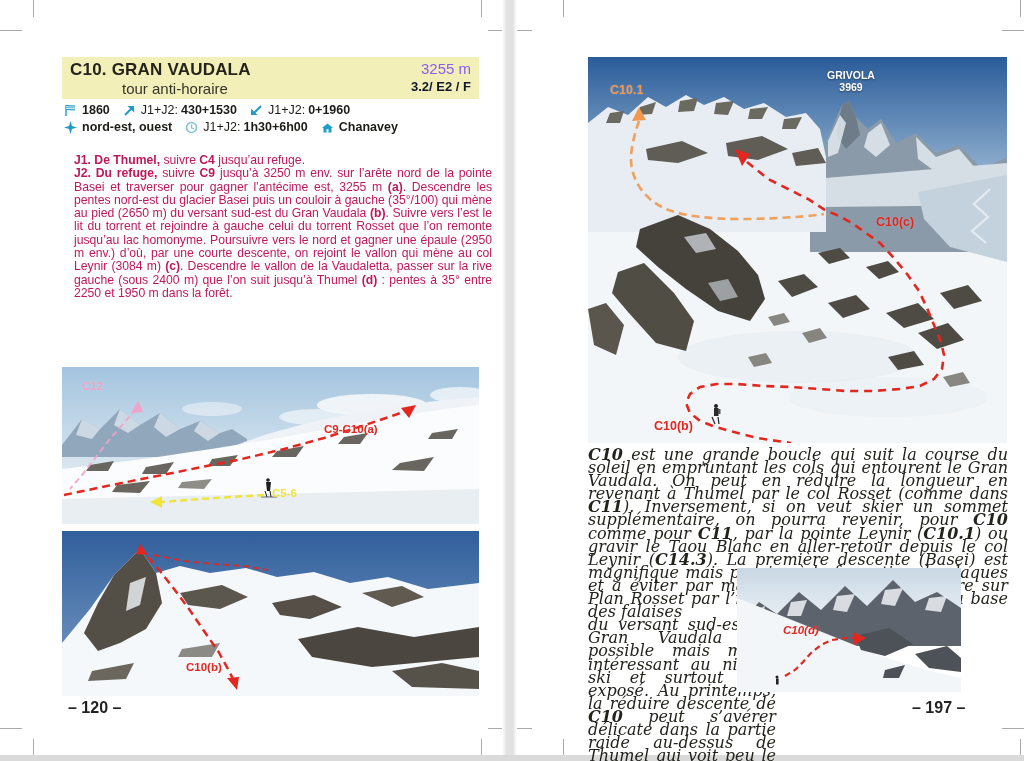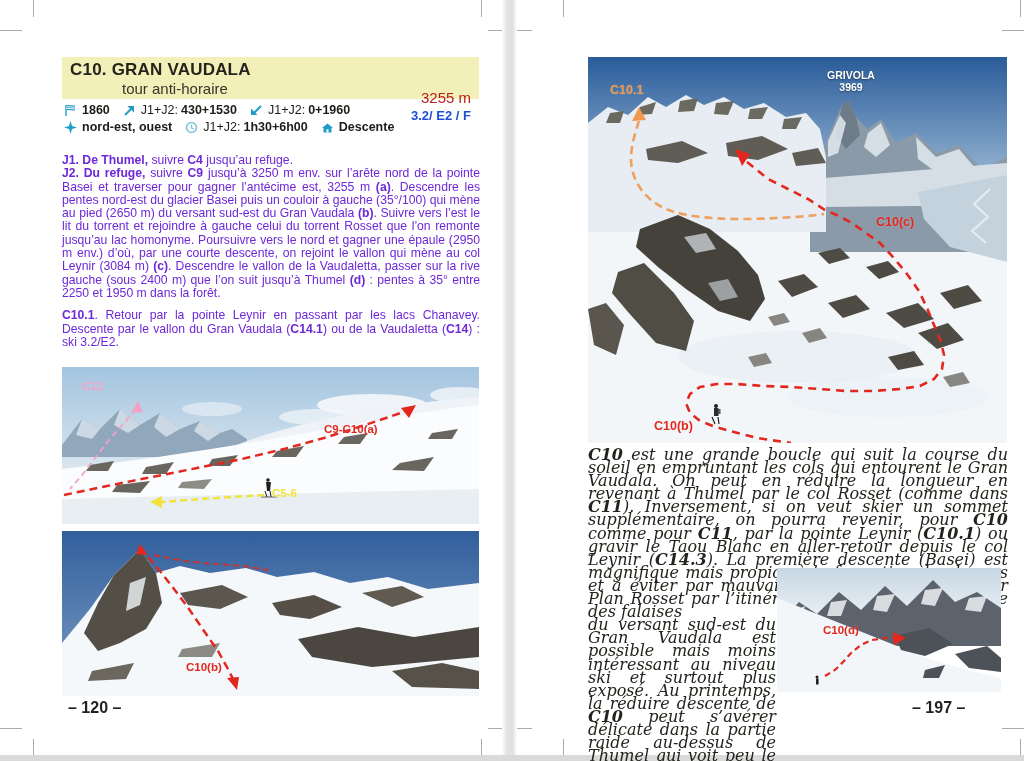--- a/index.html
+++ b/index.html
@@ -13,34 +13,34 @@
   .cropv{position:absolute;width:1px;background:#aaa;}
   .croph{position:absolute;height:1px;background:#aaa;}
 
   
   .header-box{position:absolute;left:62px;top:57px;width:417px;height:42px;
               background:var(--header_bg);display:flex;justify-content:space-between;
               padding:3px 8px 0 8px;box-sizing:border-box;}
   .hdr-left .l1{font-size:17px;font-weight:bold;letter-spacing:.2px;color:#25241c;}
   .hdr-left .l2{font-size:15px;color:#35342a;margin-left:52px;margin-top:0px;}
   .hdr-right{text-align:right;}
-  .hdr-right .alt{font-size:15px;color:#b91c1c;margin-top:29px;}
-  .hdr-right .grade{font-size:13px;font-weight:bold;color:#1d4ed8;margin-top:2px;}
+  .hdr-right .alt{font-size:15px;color:#8b5cf6;}
+  .hdr-right .grade{font-size:13px;font-weight:bold;color:#0f172a;margin-top:2px;}
 
   
   .info{position:absolute;left:64px;top:102px;width:417px;font-size:12.5px;}
   .info-row{display:flex;align-items:center;height:16px;margin-bottom:1px;}
   .info-item{display:flex;align-items:center;margin-right:13px;white-space:nowrap;}
   .ico{width:13px;height:13px;margin-right:5px;flex:0 0 auto;}
   .b{font-weight:bold;}
   .info .sep{margin-right:3px;}
 
   
-  .body-text{position:absolute;left:62px;top:154px;width:418px;font-size:12.2px;
-             line-height:13.3px;text-align:justify;color:#6d28d9;}
+  .body-text{position:absolute;left:74px;top:154px;width:418px;font-size:12.2px;
+             line-height:13.3px;text-align:justify;color:#be185d;}
   .body-text p{margin:0;}
   .body-text p.vsp{margin-top:9px;}
 
   
   .photo{position:absolute;overflow:hidden;}
   .photo svg{display:block;}
   .plabel{position:absolute;font-weight:bold;font-size:11.5px;white-space:nowrap;
           text-shadow:0 0 2px rgba(255,255,255,.25);}
   .lbl-red{color:var(--accent_red);}
   .lbl-pink{color:var(--route_pink);}
@@ -145,29 +145,28 @@
         </svg>
         <span class="sep">J1+J2:</span>
         <span class="b">1h30+6h00</span>
       </span>
       <span class="info-item">
         <svg class="ico" viewBox="0 0 13 13">
           <path d="M1,7 L6.5,2.5 L12,7 Z" fill="var(--icon_cyan)"></path>
           <rect x="2.5" y="7" width="8" height="4.5" fill="var(--icon_cyan)"></rect>
           <rect x="5.5" y="8.2" width="2" height="3.3" fill="#fff"></rect>
         </svg>
-        <span class="b">Descente</span>
+        <span class="b">Chanavey</span>
       </span>
     </div>
   </div>
 
   <div class="body-text">
     <p><span class="b">J1. De Thumel,</span><span> suivre </span><span class="b">C4</span><span> jusqu’au refuge.</span></p>
     <p><span class="b">J2. Du refuge,</span><span> suivre </span><span class="b">C9</span><span> jusqu’à 3250 m env. sur l’arête nord de la pointe Basei et traverser pour gagner l’antécime est, 3255 m </span><span class="b">(a)</span><span>. Descendre les pentes nord-est du glacier Basei puis un couloir à gauche (35°/100) qui mène au pied (2650 m) du versant sud-est du Gran Vaudala </span><span class="b">(b)</span><span>. Suivre vers l’est le lit du torrent et rejoindre à gauche celui du torrent Rosset que l’on remonte jusqu’au lac homonyme. Poursuivre vers le nord et gagner une épaule (2950 m env.) d’où, par une courte descente, on rejoint le vallon qui mène au col Leynir (3084 m) </span><span class="b">(c)</span><span>. Descendre le vallon de la Vaudaletta, passer sur la rive gauche (sous 2400 m) que l’on suit jusqu’à Thumel </span><span class="b">(d)</span><span> : pentes à 35° entre 2250 et 1950 m dans la forêt.</span></p>
-    <p class="vsp"><span class="b">C10.1</span><span>. Retour par la pointe Leynir en passant par les lacs Chanavey. Descente par le vallon du Gran Vaudala (</span><span class="b">C14.1</span><span>) ou de la Vaudaletta (</span><span class="b">C14</span><span>) : ski 3.2/E2.</span></p>
   </div>
 
   <div class="photo" style="left:62px;top:367px;width:417px;height:157px;">
     <svg width="417" height="157" viewBox="0 0 417 157">
       <defs>
         <linearGradient id="sky1" x1="0" y1="0" x2="0" y2="1">
           <stop offset="0" stop-color="#a3c4df"></stop>
             <stop offset="1" stop-color="#dbe7f0"></stop>
         </linearGradient>
       </defs>
@@ -322,21 +321,21 @@
     </div>
     <div class="plabel lbl-red" style="left:288px;top:158px;font-size:12.5px;">C10(c)</div>
     <div class="plabel lbl-red" style="left:66px;top:362px;font-size:12.5px;">C10(b)</div>
   </div>
 
   <div class="note">
     <div><span class="b">C10</span><span> est une grande boucle qui suit la course du soleil en empruntant les cols qui entourent le Gran Vaudala. On peut en réduire la longueur en revenant à Thumel par le col Rosset (comme dans </span><span class="b">C11</span><span>). Inversement, si on veut skier un sommet supplémentaire, on pourra revenir, pour </span><span class="b">C10</span><span> comme pour </span><span class="b">C11</span><span>, par la pointe Leynir (</span><span class="b">C10.1</span><span>) ou gravir le Taou Blanc en aller-retour depuis le col Leynir (</span><span class="b">C14.3</span><span>). La première descente (Basei) est magnifique mais propice à la formation de plaques et à éviter par mauvaise visibilité. Descendre sur Plan Rosset par l’itinéraire d’été qui longe la base des falaises</span></div>
     <div class="note-narrow"><span>du versant sud-est du Gran Vaudala est possible mais moins intéressant au niveau ski et surtout plus exposé. Au printemps, la réduire descente de </span><span class="b">C10</span><span> peut s’avérer délicate dans la partie raide au-dessus de Thumel qui voit peu le soleil et que l’on pourra trouver en neige regelée.</span></div>
   </div>
 
-  <div class="photo" style="left:777px;top:568px;width:224px;height:124px;">
+  <div class="photo" style="left:737px;top:568px;width:224px;height:124px;font-style:italic;">
     <svg width="224" height="124" viewBox="0 0 224 124">
       <defs>
         <linearGradient id="sky4" x1="0" y1="0" x2="0" y2="1">
           <stop offset="0" stop-color="#c8d7e4"></stop>
             <stop offset="1" stop-color="#e6edf3"></stop>
         </linearGradient>
       </defs>
       <rect width="224" height="45" fill="url(#sky4)"></rect>
       <path d="M0,58 L22,34 L40,46 L62,24 L84,42 L108,18 L130,38 L156,12 L178,34 L200,24 L224,40 L224,78 L0,78 Z" fill="#5d636c"></path>
       <g fill="#eef2f6" opacity=".85">

